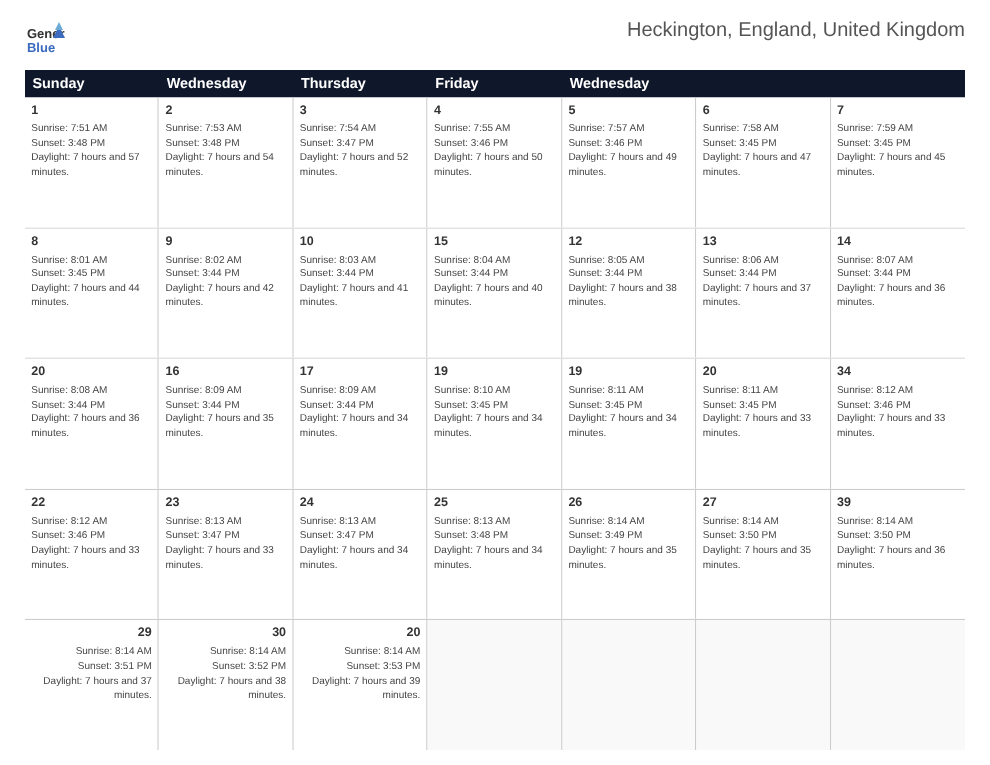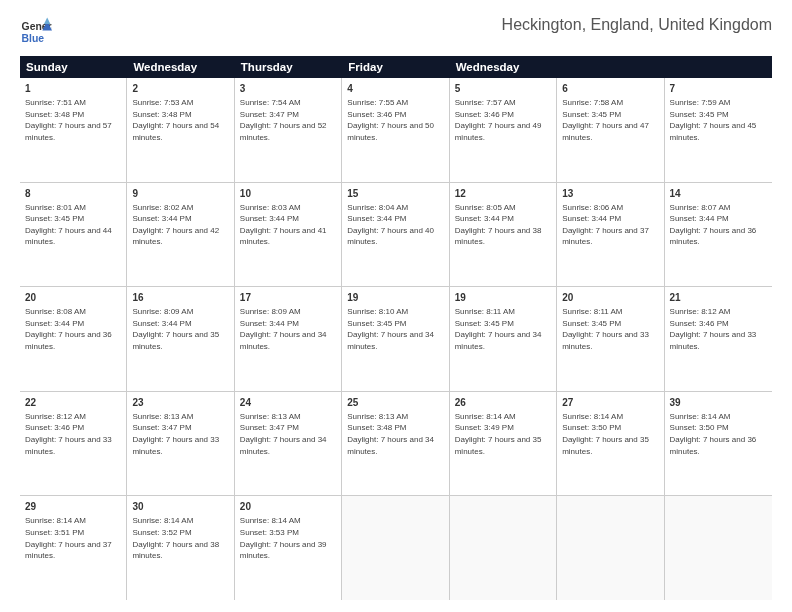--- a/index.html
+++ b/index.html
@@ -67,20 +67,21 @@
       flex: 1;
     }
     .cal-row {
       display: grid;
       grid-template-columns: repeat(7, 1fr);
       flex: 1;
       border-bottom: 1px solid #ccc;
     }
     .cal-row:last-child {
       border-bottom: none;
+      text-align: right;
     }
     .cal-cell {
       border-right: 1px solid #ccc;
       padding: 4px 5px;
       font-size: 8.5px;
       color: #333;
       line-height: 1.4;
       vertical-align: top;
       background: #fff;
     }
@@ -208,21 +209,21 @@
           </div>
           <div class="cal-cell">
             <span class="day-num">19</span>
             <div class="info">Sunrise: 8:11 AM<br>Sunset: 3:45 PM<br>Daylight: 7 hours and 34 minutes.</div>
           </div>
           <div class="cal-cell">
             <span class="day-num">20</span>
             <div class="info">Sunrise: 8:11 AM<br>Sunset: 3:45 PM<br>Daylight: 7 hours and 33 minutes.</div>
           </div>
           <div class="cal-cell">
-            <span class="day-num">21</span>
+            <span class="day-num">34</span>
             <div class="info">Sunrise: 8:12 AM<br>Sunset: 3:46 PM<br>Daylight: 7 hours and 33 minutes.</div>
           </div>
         </div>
         <div class="cal-row">
           <div class="cal-cell">
             <span class="day-num">22</span>
             <div class="info">Sunrise: 8:12 AM<br>Sunset: 3:46 PM<br>Daylight: 7 hours and 33 minutes.</div>
           </div>
           <div class="cal-cell">
             <span class="day-num">23</span>

